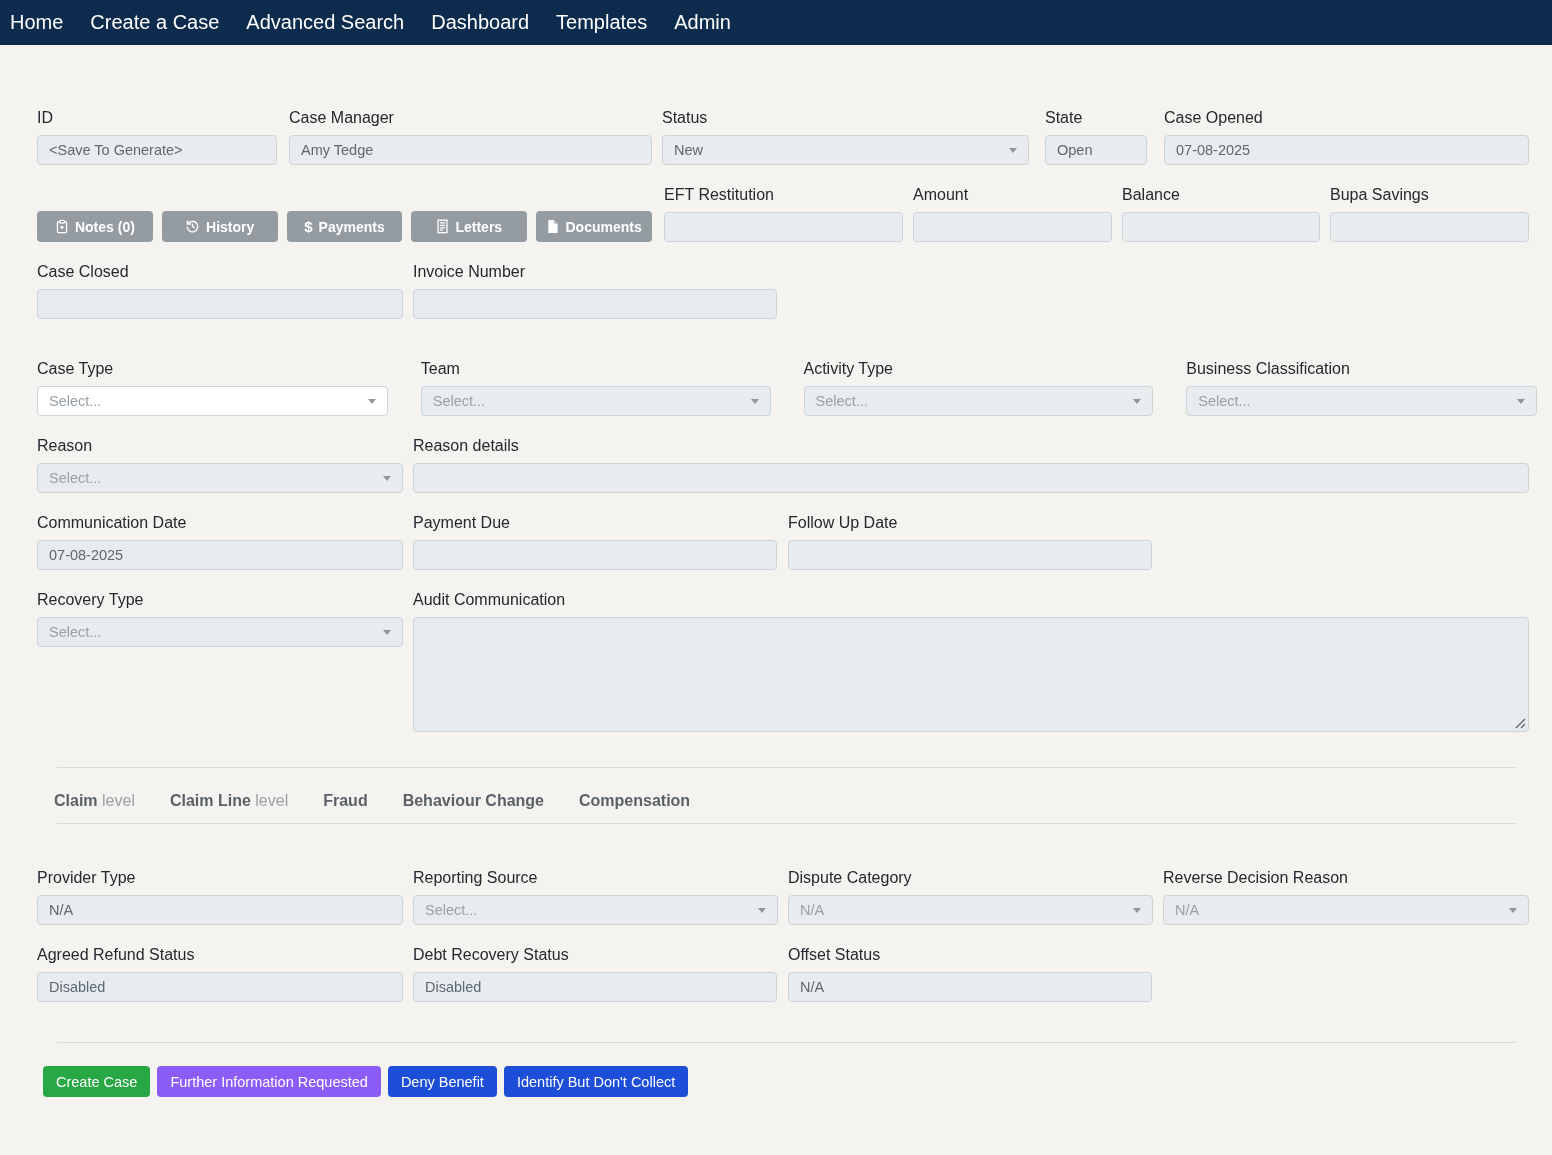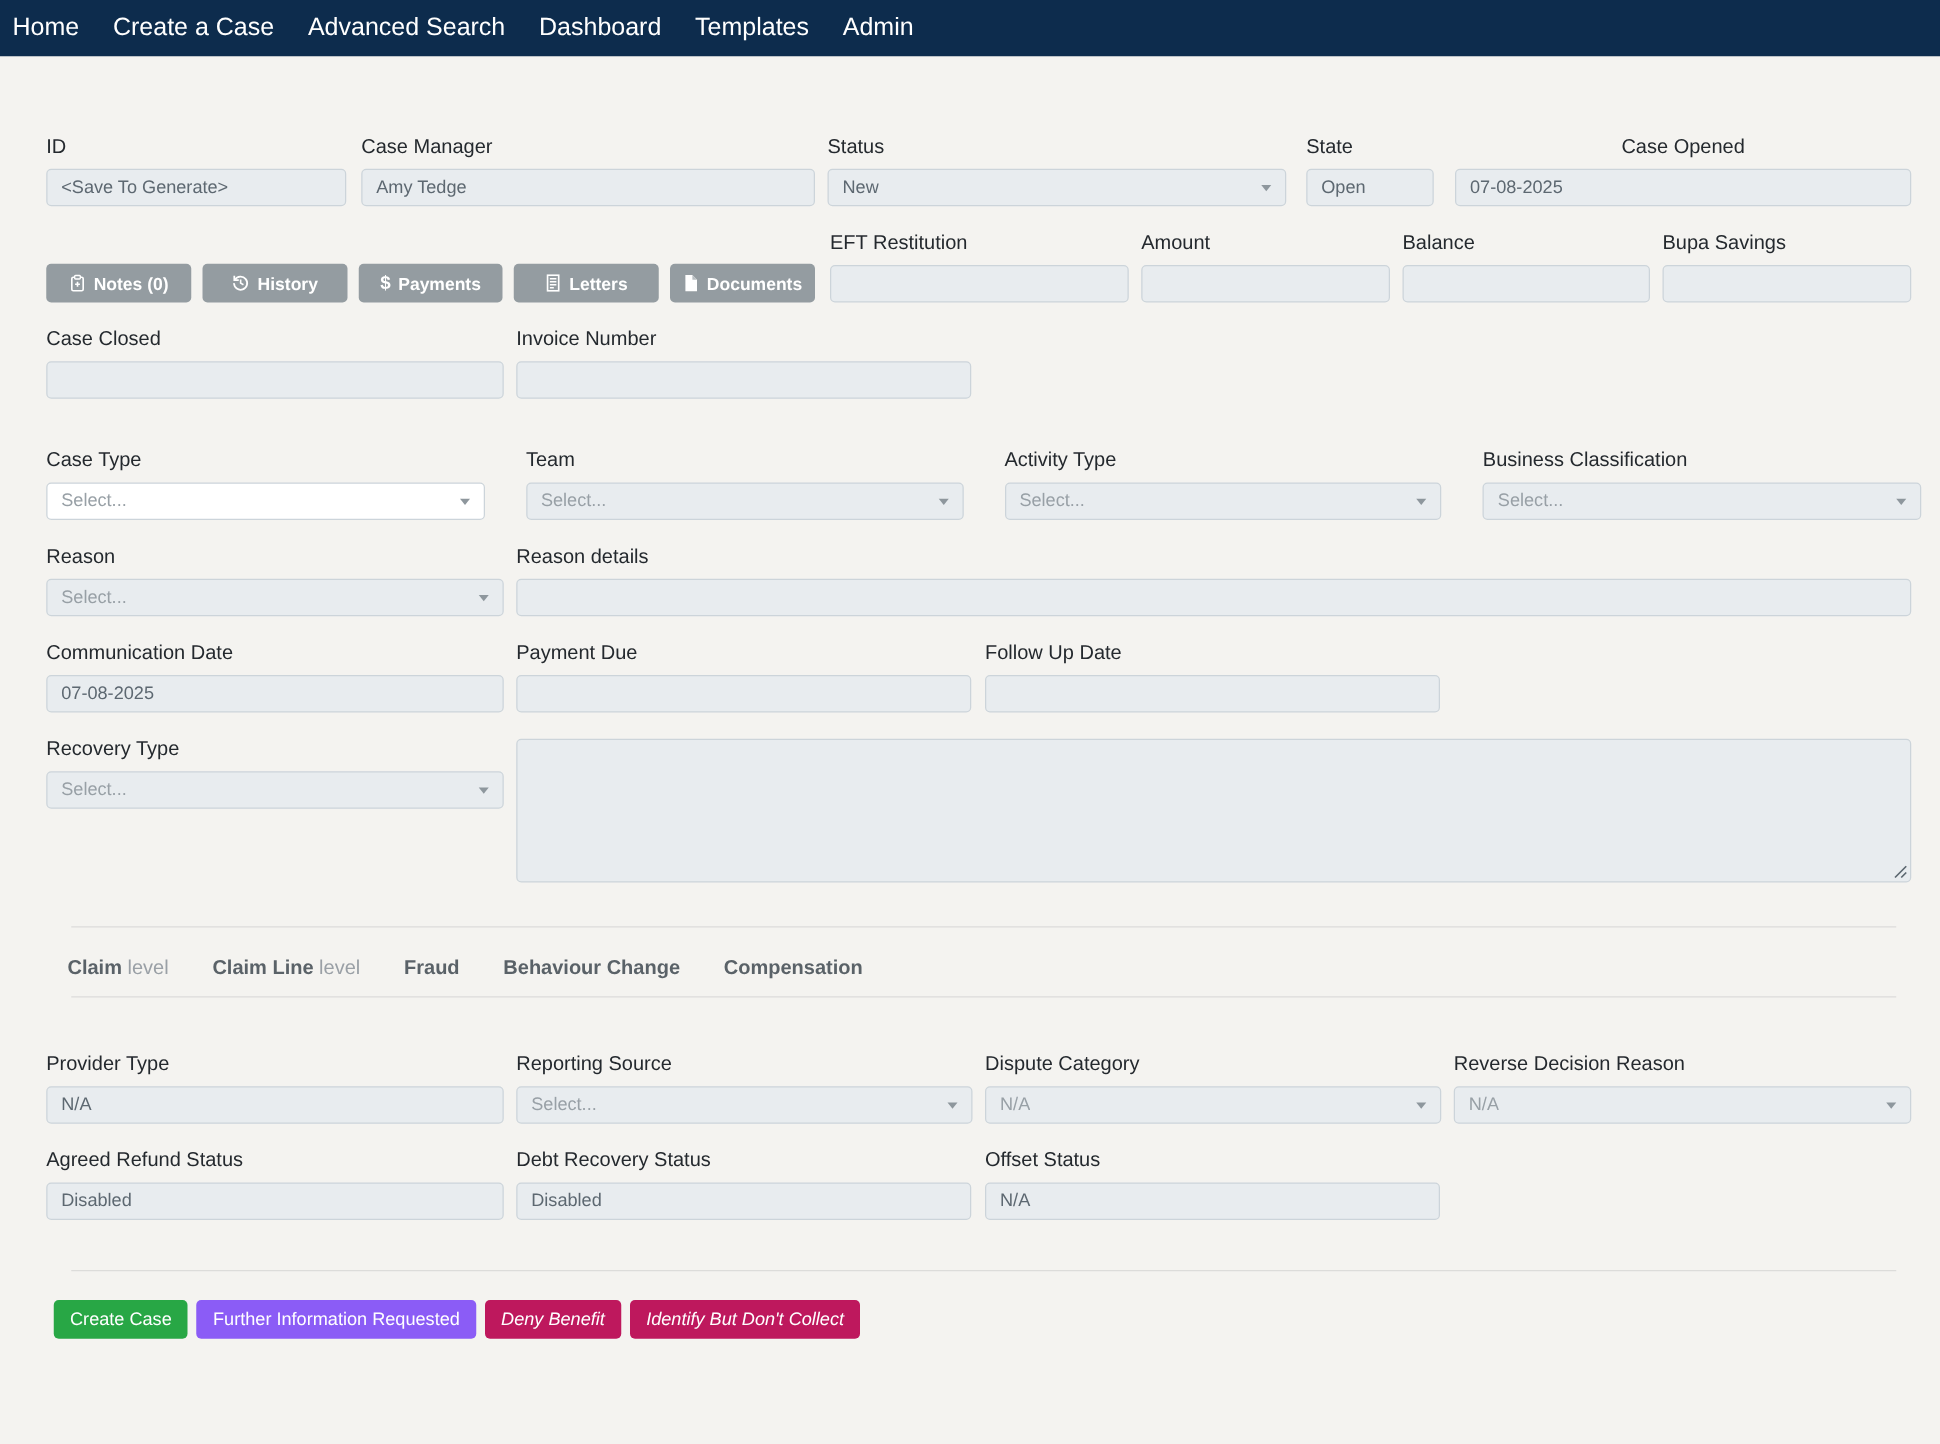--- a/index.html
+++ b/index.html
@@ -72,27 +72,27 @@
   .panel-row-1 { margin-top:45px; }
   
   .footer-actions { display:flex; gap:7px; margin:23px 0 0 6px; }
   .fbtn {
     height:31px; border:none; border-radius:4px; padding:0 13px;
     color:#ffffff; font-size:14.5px; font-family:inherit;
     display:flex; align-items:center; cursor:pointer; white-space:nowrap;
   }
   .fbtn.green { background:#28a745; }
   .fbtn.blue  { background:#8b5cf6; }
-  .fbtn.red   { background:#be185d;font-style:italic; }
+  .fbtn.red   { background:#1d4ed8; }
   
   .w-id { width:240px; margin-right:12px; }
   .w-cm { width:363px; margin-right:10px; }
   .w-status { width:367px; margin-right:16px; }
   .w-state { width:102px; margin-right:17px; }
-  .w-opened { width:365px;text-align:center; }
+  .w-opened { width:365px; }
   .gap-lr { width:12px; flex:none; }
   .w-eft { width:239px; margin-right:10px; }
   .w-amt { width:199px; margin-right:10px; }
   .w-bal { width:198px; margin-right:10px; }
   .w-bupa { width:199px; }
   .col1 { width:366px; margin-right:10px; }
   .col2 { width:365px; margin-right:10px; }
   .col3 { width:365px; margin-right:10px; }
   .col4 { width:366px; }
   .col2-nr { width:364px; margin-right:11px; }
@@ -268,20 +268,21 @@
 
   <div class="row" style="margin-bottom:0;">
     <div class="fg col1">
       <label>Recovery Type</label>
       <div class="ctl sel muted">
         <span class="val">Select...</span>
         <span class="caret"></span>
       </div>
     </div>
     <div class="fg wide">
+      <label>Audit Communication</label>
       <div class="textarea">
         <span></span>
         <svg class="grip" width="12" height="12" viewBox="0 0 12 12">
           <path d="M11 2 L2 11 M11 7 L7 11" stroke="#5d6871" stroke-width="1.4"></path>
         </svg>
       </div>
     </div>
   </div>
 
   <hr class="hr hr1">

